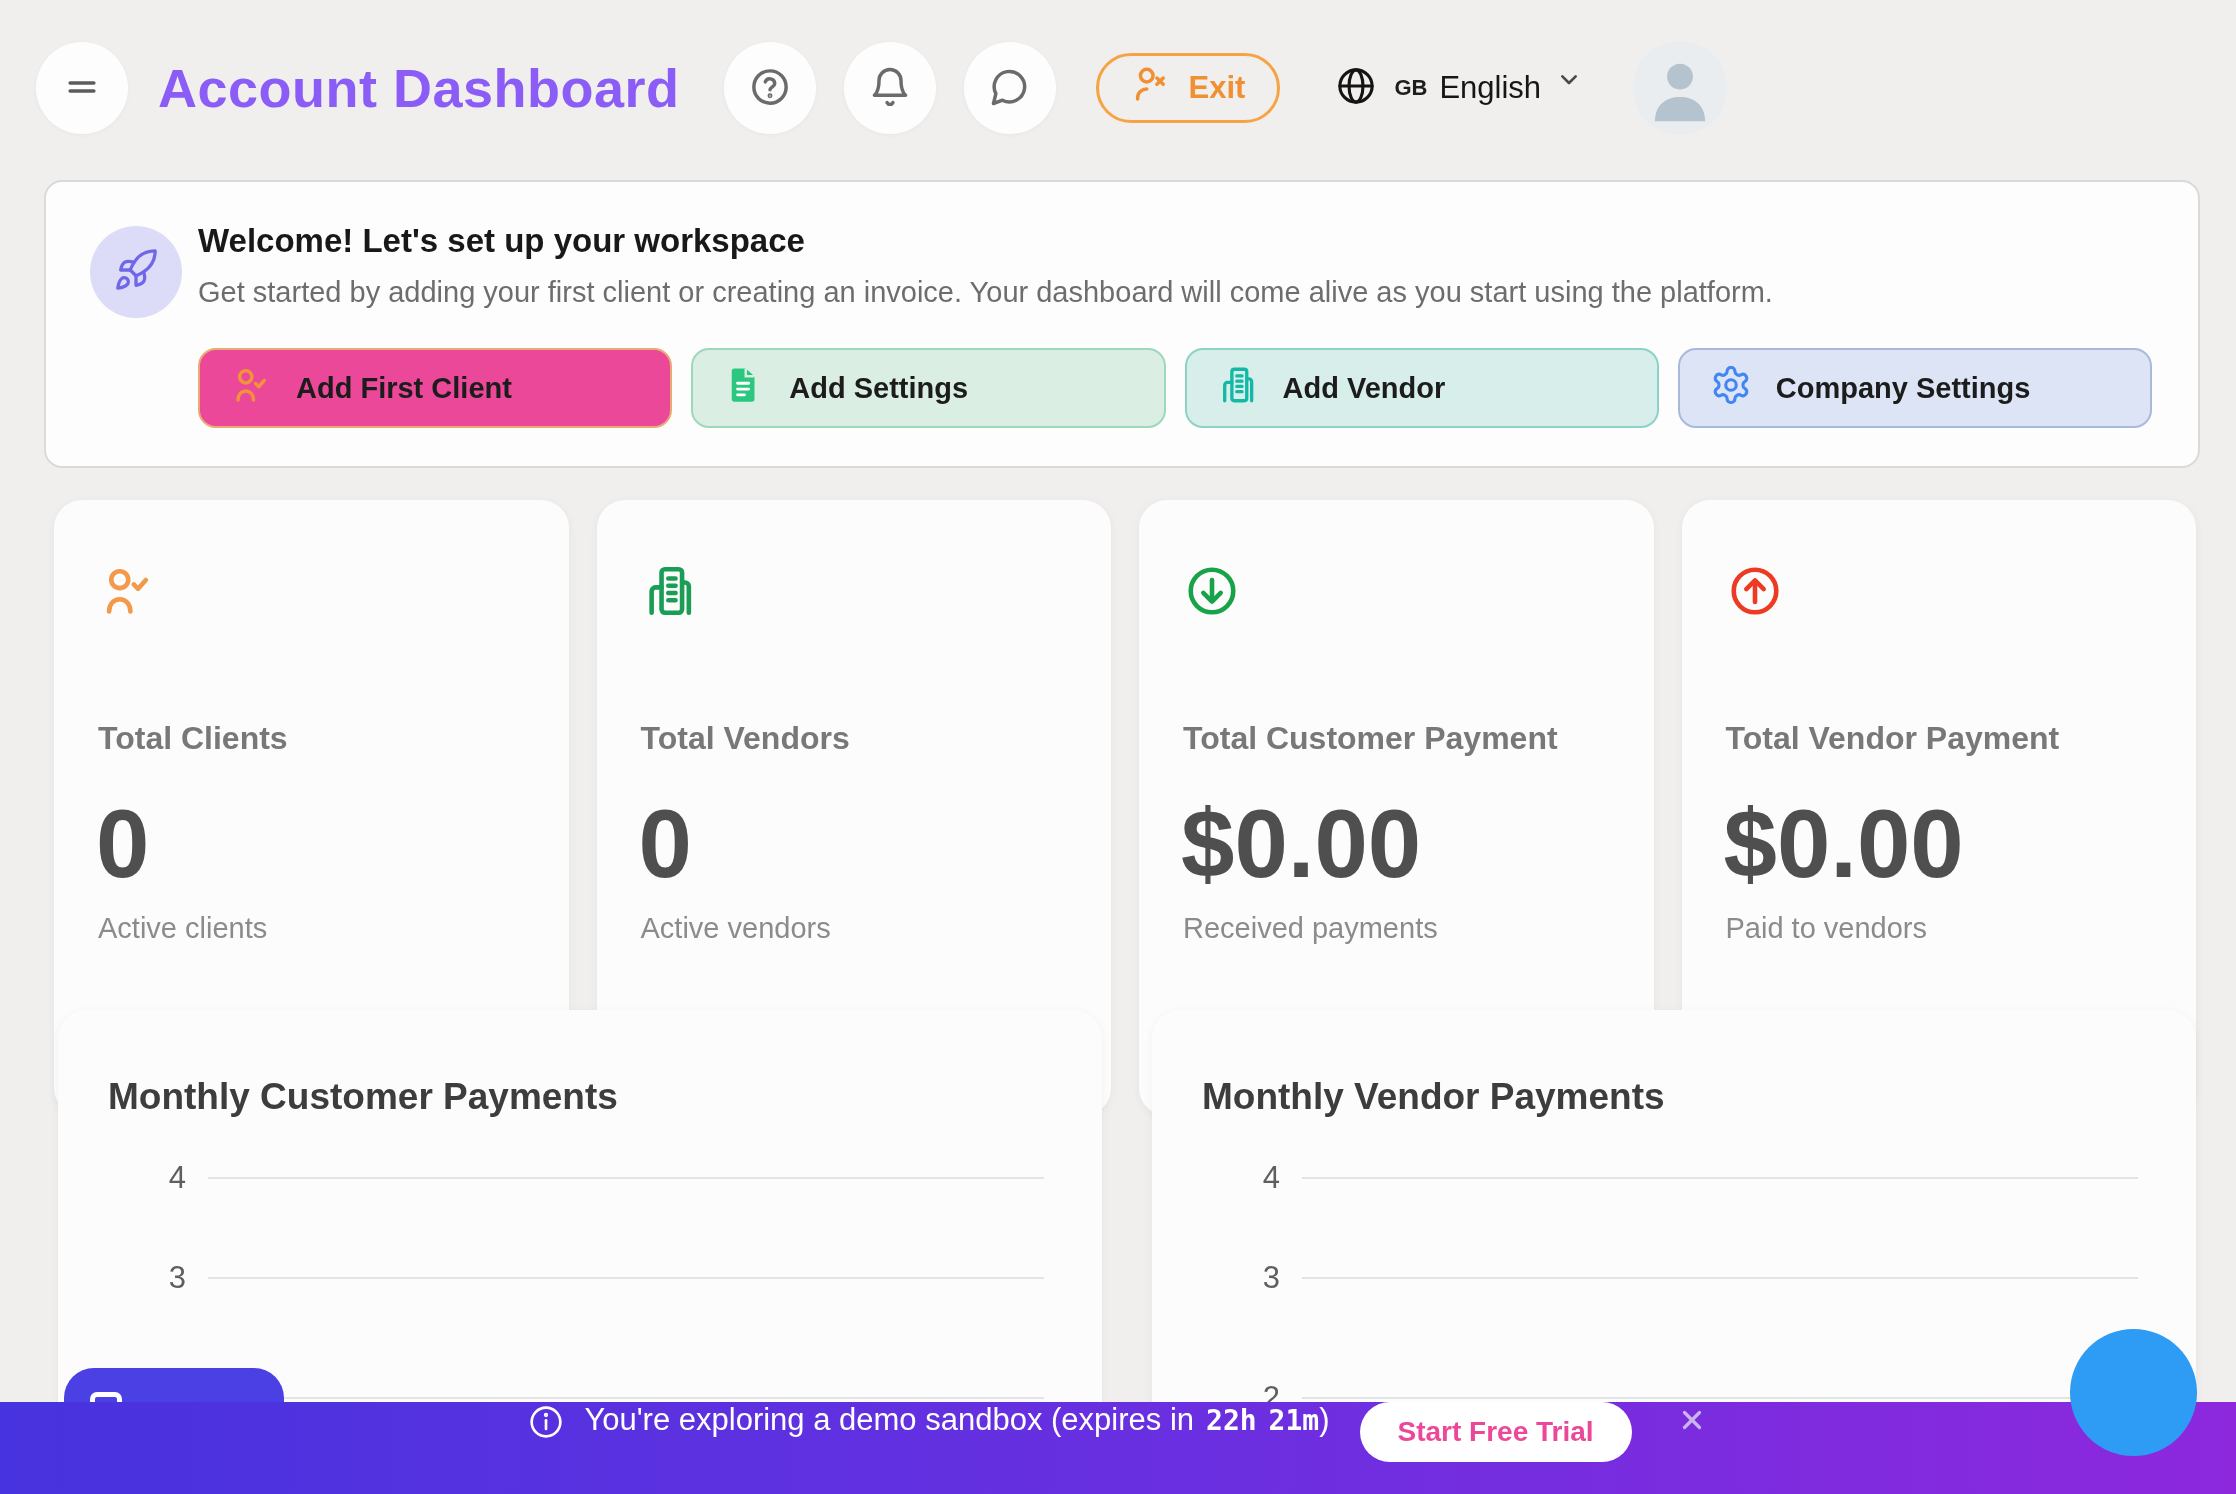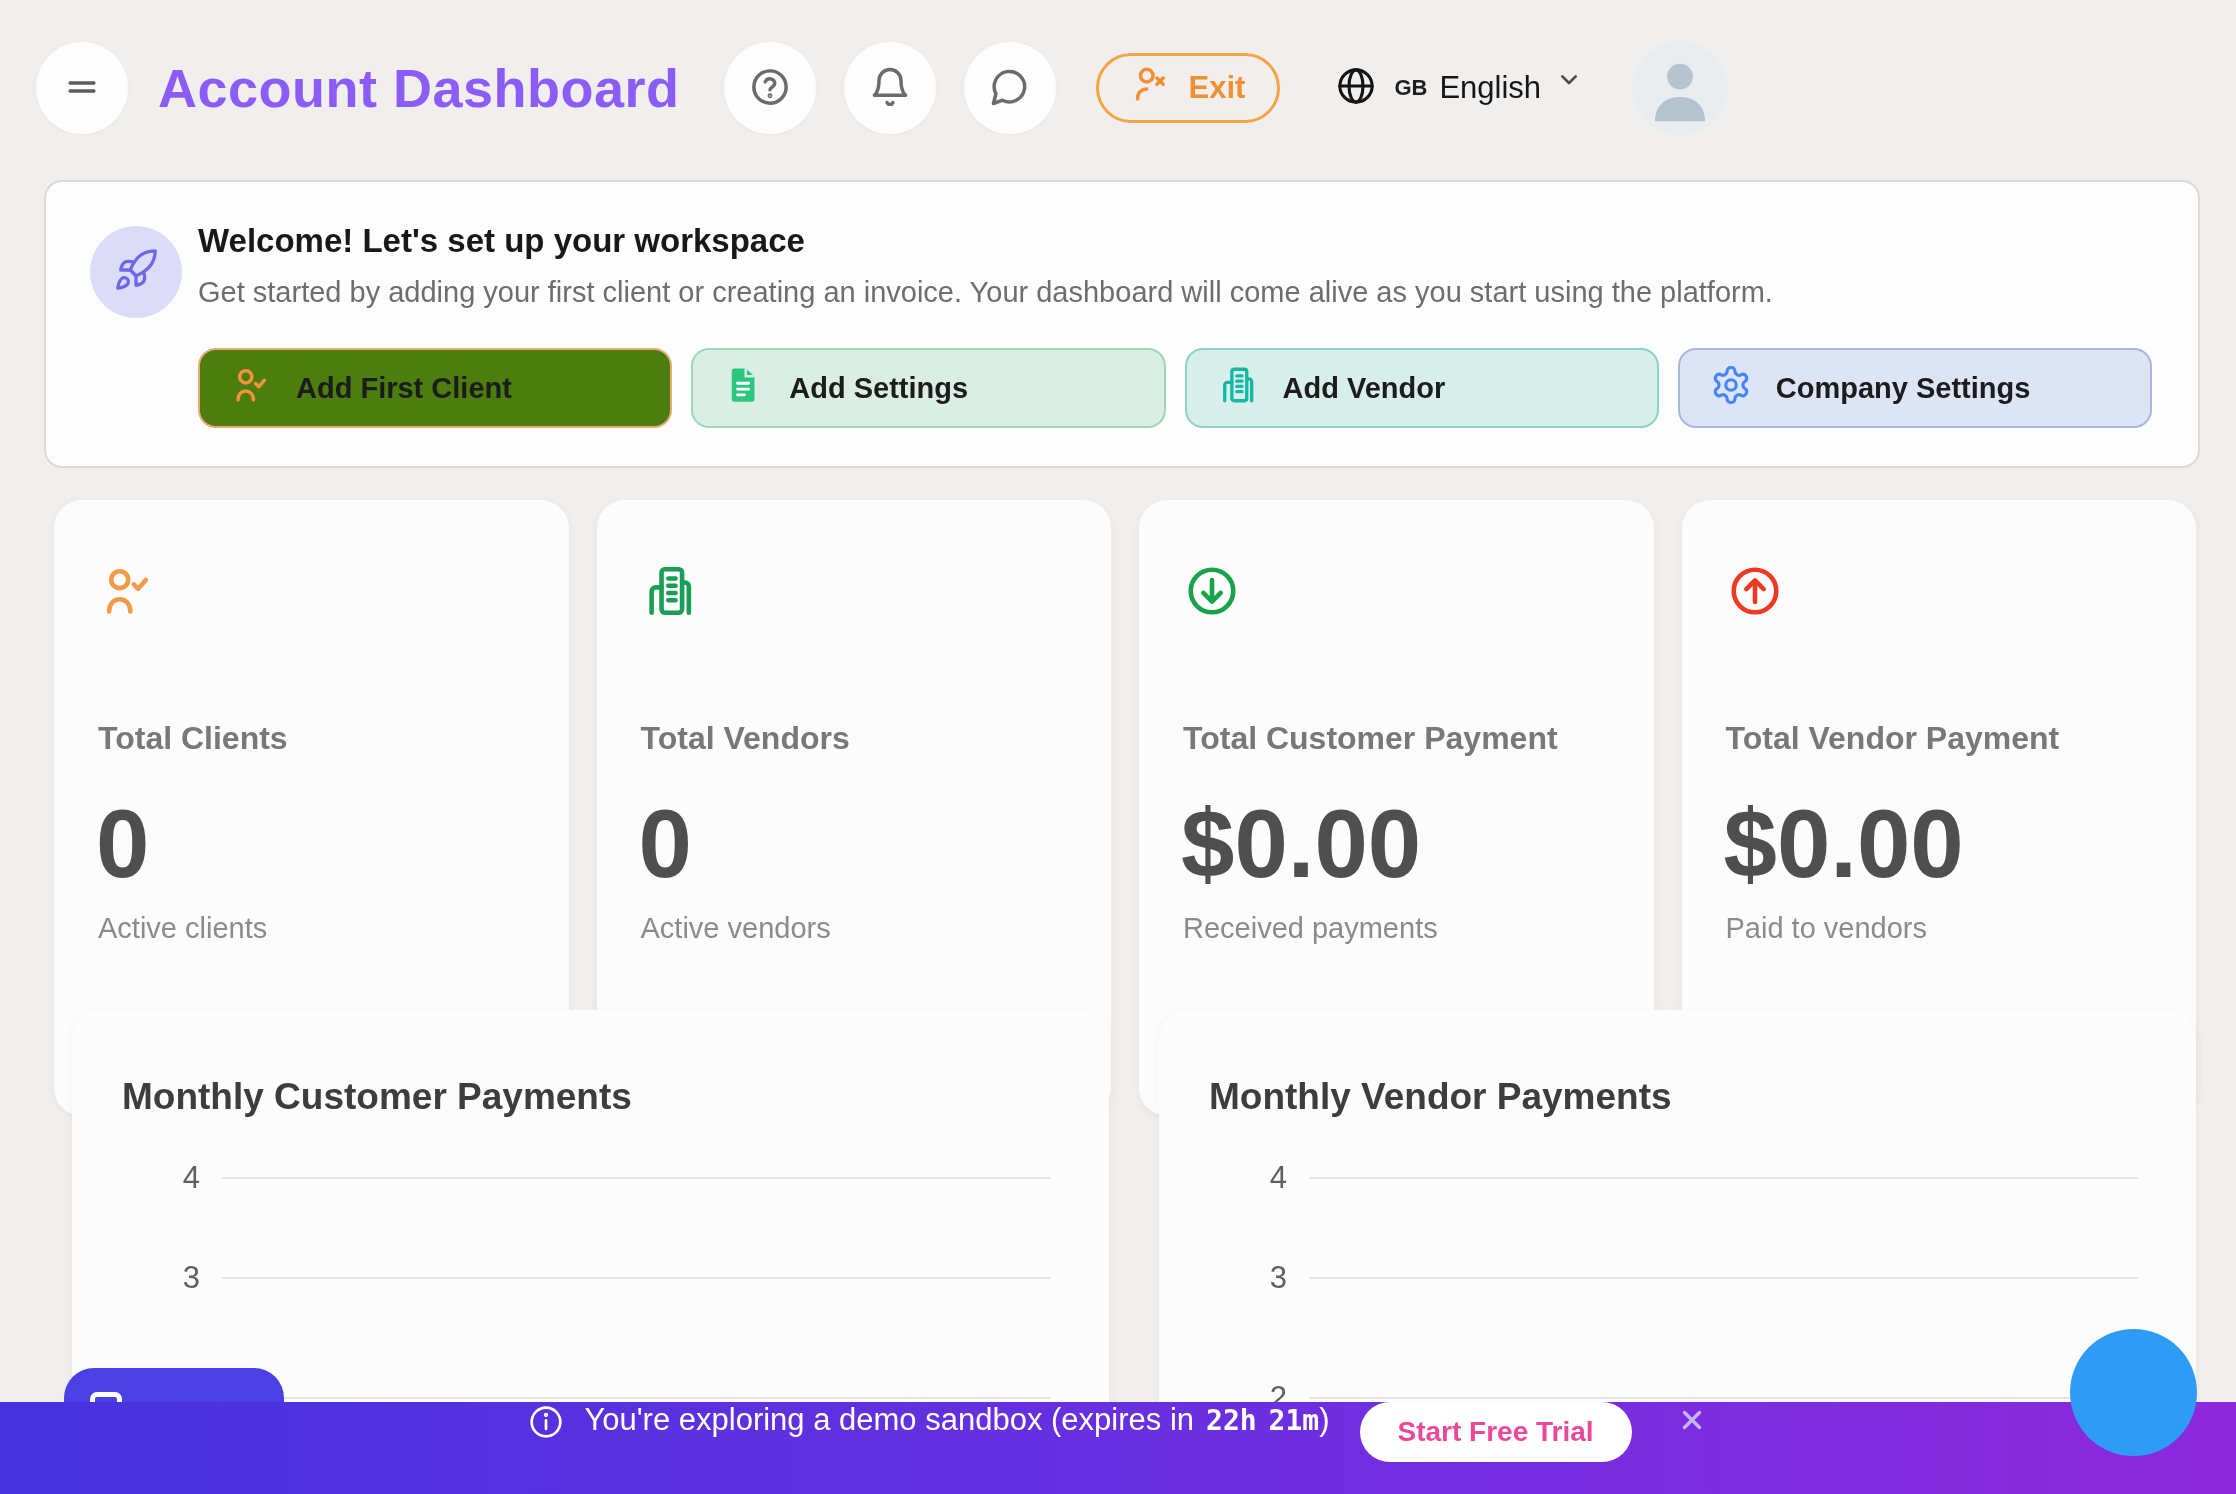--- a/index.html
+++ b/index.html
@@ -37,39 +37,39 @@
   .welcome-icon { position:absolute; left:44px; top:44px; width:92px; height:92px;
                   border-radius:50%; background:#dcdcf8; display:flex; align-items:center;
                   justify-content:center; }
   .welcome-title { position:absolute; left:152px; top:40px; font-size:33px; font-weight:700;
                    color:#181818; }
   .welcome-sub { position:absolute; left:152px; top:94px; font-size:29px; color:#6d6d6d; }
   .actions { position:absolute; left:152px; right:46px; top:166px; display:flex; gap:19px; }
   .action-btn { flex:1; height:80px; border-radius:18px; display:flex; align-items:center;
                 gap:24px; padding:0 30px; font-size:29px; font-weight:700; color:#1c1c1c;
                 border:2.5px solid; cursor:pointer; }
-  .a0 { background:#4d7c0f; border-color:#e9aa74; }
+  .a0 { background:#ec4899; border-color:#e9aa74; }
   .a1 { background:#dbeee4; border-color:#9ed8ba; }
   .a2 { background:#d8eeea; border-color:#8cd3c6; }
   .a3 { background:#dde4f5; border-color:#a9b8dd; }
 
   
   .stats { position:absolute; top:500px; left:54px; right:40px; display:grid;
            grid-template-columns:repeat(4,1fr); gap:28px; }
   .stat-card { height:616px; background:#fcfcfc; border-radius:28px; position:relative;
                box-shadow:0 2px 10px rgba(0,0,0,0.05); }
   .stat-icon { position:absolute; left:44px; top:62px; }
   .stat-title { position:absolute; left:44px; top:220px; font-size:32px; font-weight:600;
                 color:#787878; }
   .stat-value { position:absolute; left:42px; top:296px; font-size:96px; font-weight:700;
                 color:#4f4f4f; line-height:1; }
   .stat-sub { position:absolute; left:44px; top:412px; font-size:29px; color:#8b8b8b; }
 
   
-  .charts { position:absolute; top:1010px; left:72px; right:40px; height:484px;
+  .charts { position:absolute; top:1010px; left:58px; right:40px; height:484px;
             display:grid; grid-template-columns:1fr 1fr; gap:50px; }
   .chart-card { background:#fcfcfc; border-radius:28px 28px 0 0; position:relative;
                 box-shadow:0 2px 10px rgba(0,0,0,0.05); }
   .chart-title { position:absolute; left:50px; top:66px; font-size:37px; font-weight:700;
                  color:#3d3d3d; }
   .gridline { position:absolute; left:150px; right:58px; height:2px; background:#e4e4e2; }
   .g0 { top:167px; } .g1 { top:267px; } .g2 { top:387px; }
   .ytick { position:absolute; left:0; width:128px; text-align:right; font-size:31px;
            color:#5f5f5f; transform:translateY(-50%); }
   .t0 { top:168px; } .t1 { top:268px; } .t2 { top:388px; }

